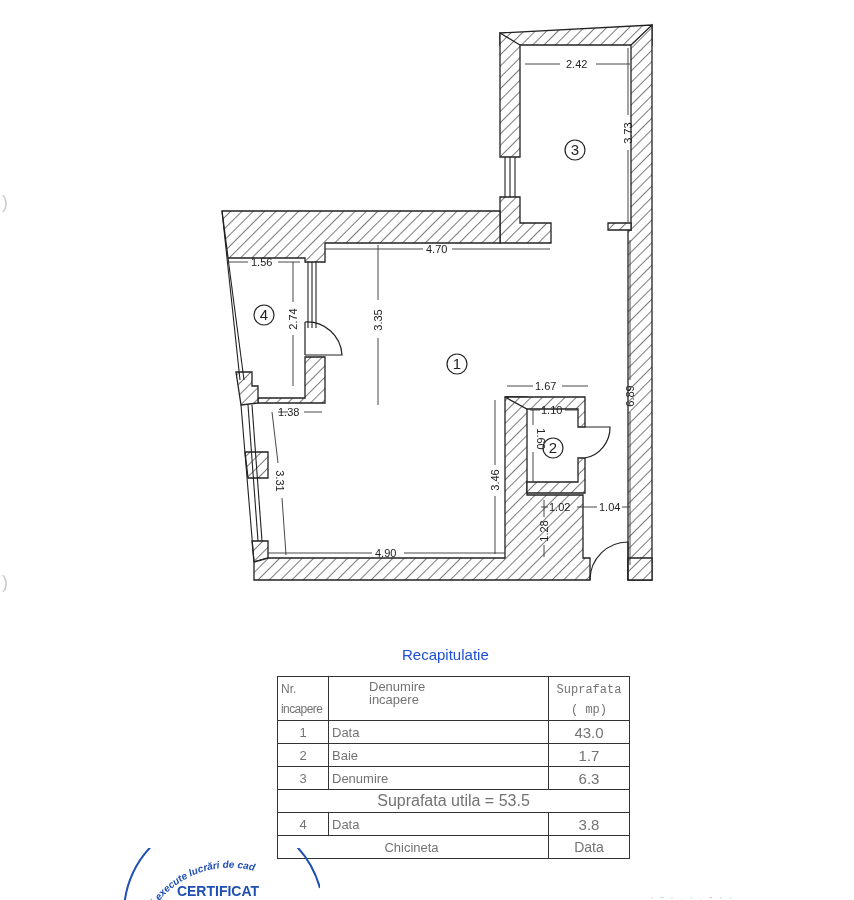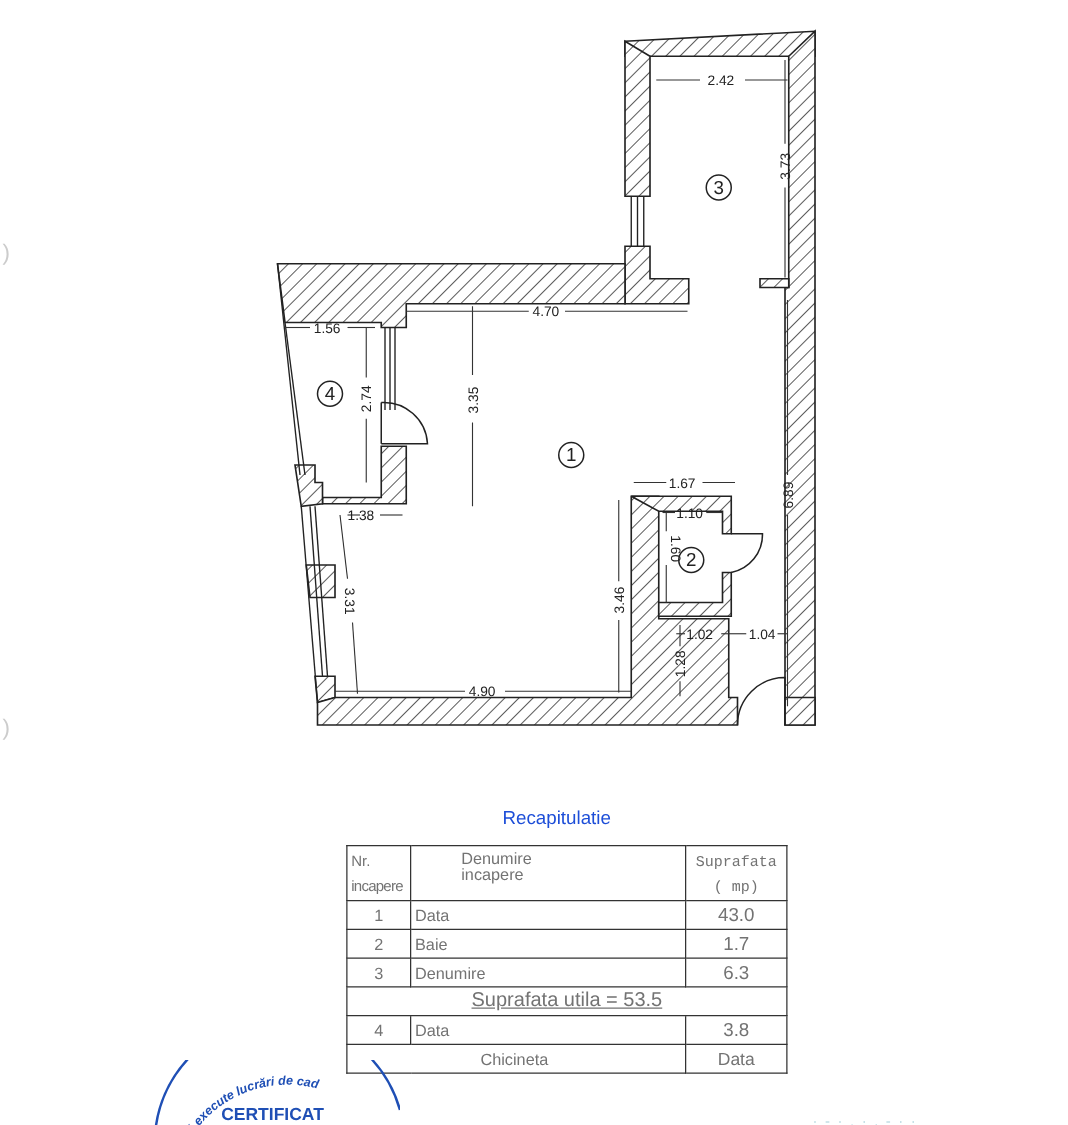--- a/index.html
+++ b/index.html
@@ -10,21 +10,21 @@
   .recap-title { position: absolute; left: 402px; top: 646px; font-size: 15px; color: #1d4ed8; }
   table.recap { position: absolute; left: 277px; top: 676px; border-collapse: collapse; font-size: 13px; color: #737373; }
   table.recap td { border: 1.5px solid #333; padding: 0 3px; height: 22px; }
   .c1 { width: 44px; text-align: center; }
   .c2 { width: 176px; text-align: left; }
   .c3 { width: 74px; text-align: center; font-size: 15px; }
   .hdr td { height: 44px; vertical-align: top; }
   .hdr .c1 { text-align: left; font-size: 12px; line-height: 20px; padding-top: 2px; }
   .hdr .c2 { text-align: left; padding-left: 40px; line-height: 13px; padding-top: 3px; }
   .hdr .c3 { font-size: 12px; line-height: 20px; padding-top: 3px; font-family: Liberation Mono, monospace; }
-  .span td { text-align: center; font-size: 16px; height: 24px; text-decoration: underline; }
+  .span td { text-align: center; font-size: 16px; height: 24px; }
   .stamp { position: absolute; left: 120px; top: 848px; width: 200px; height: 120px; }
   .faint { position: absolute; left: 650px; top: 890px; color: #b5d6df; font-size: 12px; letter-spacing: 6px; }
   .margin-mark { position: absolute; left: 2px; color: #ccc; font-size: 18px; }
 </style>
 </head>
 <body>
 
 <svg id="plan" width="854" height="640" viewBox="0 0 854 640" xmlns="http://www.w3.org/2000/svg">
   <defs>
     <pattern id="hatch" patternUnits="userSpaceOnUse" width="8" height="8" patternTransform="rotate(45)">

